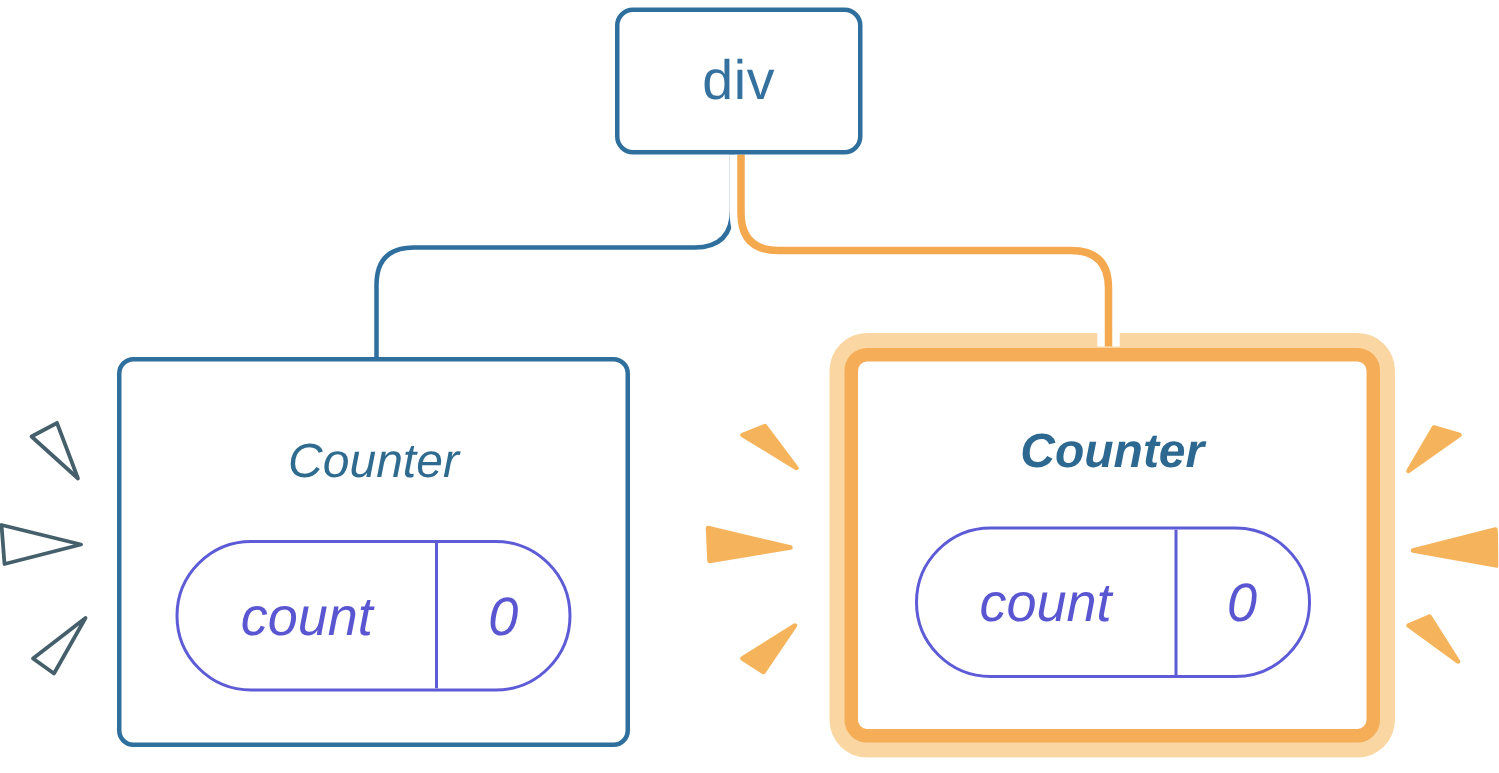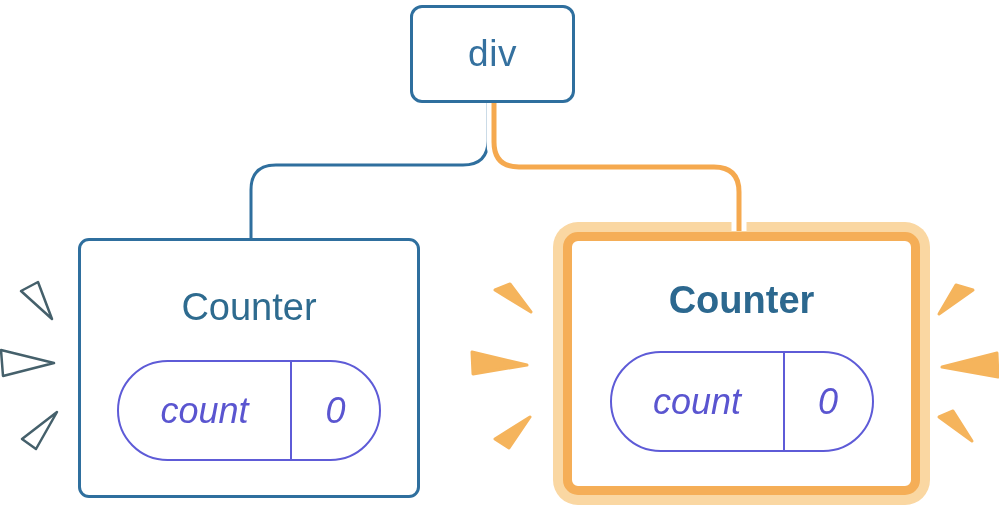--- a/index.html
+++ b/index.html
@@ -47,22 +47,22 @@
     border:3px solid var(--blue); border-radius:11px;
     padding-top:45px;
   }
   .counter-right{
     left:563px; top:232px; width:357px; height:263px;
     border:9px solid var(--orange_dark); border-radius:15px;
     box-shadow:0 0 0 10px var(--orange_light);
     padding-top:38px;
   }
   .counter-title{
-    font-size:38px; color:var(--title_blue); font-weight:500;
-    line-height:42px; height:42px;
+    font-size:32px; color:var(--title_blue); font-weight:500;
+    line-height:42px; height:42px;font-style:italic;
   }
   .counter-right .counter-title{
     font-weight:700; color:var(--title_blue_bold);
   }
   .state-pill{
     box-sizing:border-box; margin-top:32px;
     width:264px; height:101px;
     border:2px solid var(--purple); border-radius:52px;
     display:flex; align-items:stretch; background:var(--box_bg);
     overflow:hidden;

